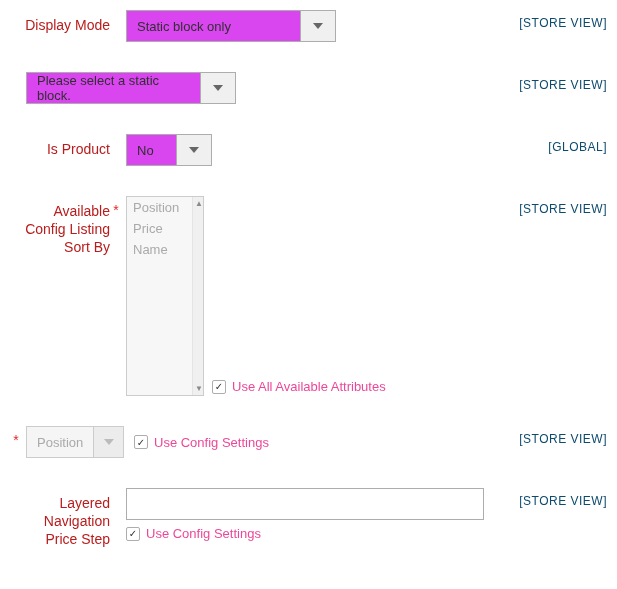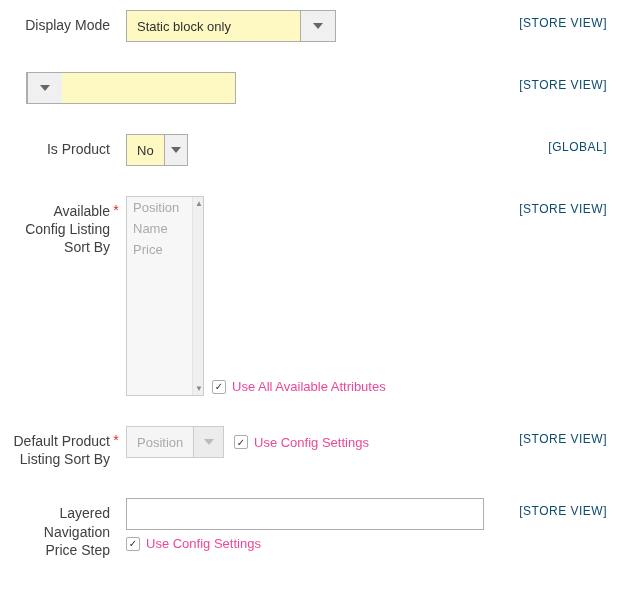--- a/index.html
+++ b/index.html
@@ -14,21 +14,21 @@
   .row {
     display: flex;
     align-items: flex-start;
     margin-bottom: 30px;
   }
   .row.tight { margin-bottom: 8px; }
   .label-col {
     width: 100px;
     text-align: right;
     padding-top: 6px;
-    color: #404040;
+    color: #b91c1c;
     font-size: 14px;
     line-height: 1.3;
   }
   .req {
     width: 12px;
     color: #e22626;
     font-size: 14px;
     padding-top: 6px;
     text-align: center;
   }
@@ -39,21 +39,21 @@
   .scope-col {
     margin-left: auto;
     padding-top: 6px;
     color: #0c4a6e;
     font-size: 12px;
     letter-spacing: 0.5px;
   }
   .select {
     display: inline-flex;
     border: 1px solid #adadad;
-    background: #fef9c3;
+    background: #d946ef;
     height: 32px;
     align-items: stretch;
     box-sizing: border-box;
   }
   .select.disabled {
     background: #f5f5f5;
     border-color: #ccc;
     color: #aaa;
   }
   .select-text {
@@ -160,71 +160,71 @@
       </span>
     </div>
   </div>
   <div class="scope-col">[STORE VIEW]</div>
 </div>
 
 <div class="row">
   <div class="req"></div>
   <div class="field-col">
     <div class="select" style="width:210px">
+      <span class="select-text" style="flex:1">Please select a static block.</span>
       <span class="select-btn">
         <svg width="10" height="6" viewBox="0 0 10 6">
             <path d="M0 0 L5 6 L10 0 Z" fill="#666"></path>
           </svg>
       </span>
     </div>
   </div>
   <div class="scope-col">[STORE VIEW]</div>
 </div>
 
 <div class="row">
   <div class="label-col">Is Product</div>
   <div class="req"></div>
   <div class="field-col">
-    <div class="select" style="width:62px">
+    <div class="select" style="width:86px">
       <span class="select-text" style="flex:1">No</span>
       <span class="select-btn">
         <svg width="10" height="6" viewBox="0 0 10 6">
             <path d="M0 0 L5 6 L10 0 Z" fill="#666"></path>
           </svg>
       </span>
     </div>
   </div>
   <div class="scope-col">[GLOBAL]</div>
 </div>
 
 <div class="row">
   <div class="label-col">Available Config Listing Sort By</div>
   <div class="req">*</div>
   <div class="field-col">
     <div style="display:flex; align-items:flex-end; gap:8px;">
       <div class="listbox">
         <div class="opt">Position</div>
+        <div class="opt">Price</div>
         <div class="opt">Name</div>
-        <div class="opt">Price</div>
         <div class="scrollbar">
           <span class="scroll-arrow up">▲</span>
           <span class="scroll-arrow down">▼</span>
         </div>
       </div>
       <div class="chk-row" style="margin-bottom:2px">
         <span class="chk">✓</span>
         <span class="chk-label">Use All Available Attributes</span>
       </div>
     </div>
   </div>
   <div class="scope-col">[STORE VIEW]</div>
 </div>
 
 <div class="row">
-  <div class="label-col">Default Product Listing Sort By</div>
   <div class="req">*</div>
   <div class="field-col">
     <div class="field-and-check">
       <div class="select disabled" style="width:98px">
         <span class="select-text" style="flex:1">Position</span>
         <span class="select-btn">
           <svg width="10" height="6" viewBox="0 0 10 6">
               <path d="M0 0 L5 6 L10 0 Z" fill="#bbb"></path>
             </svg>
         </span>

